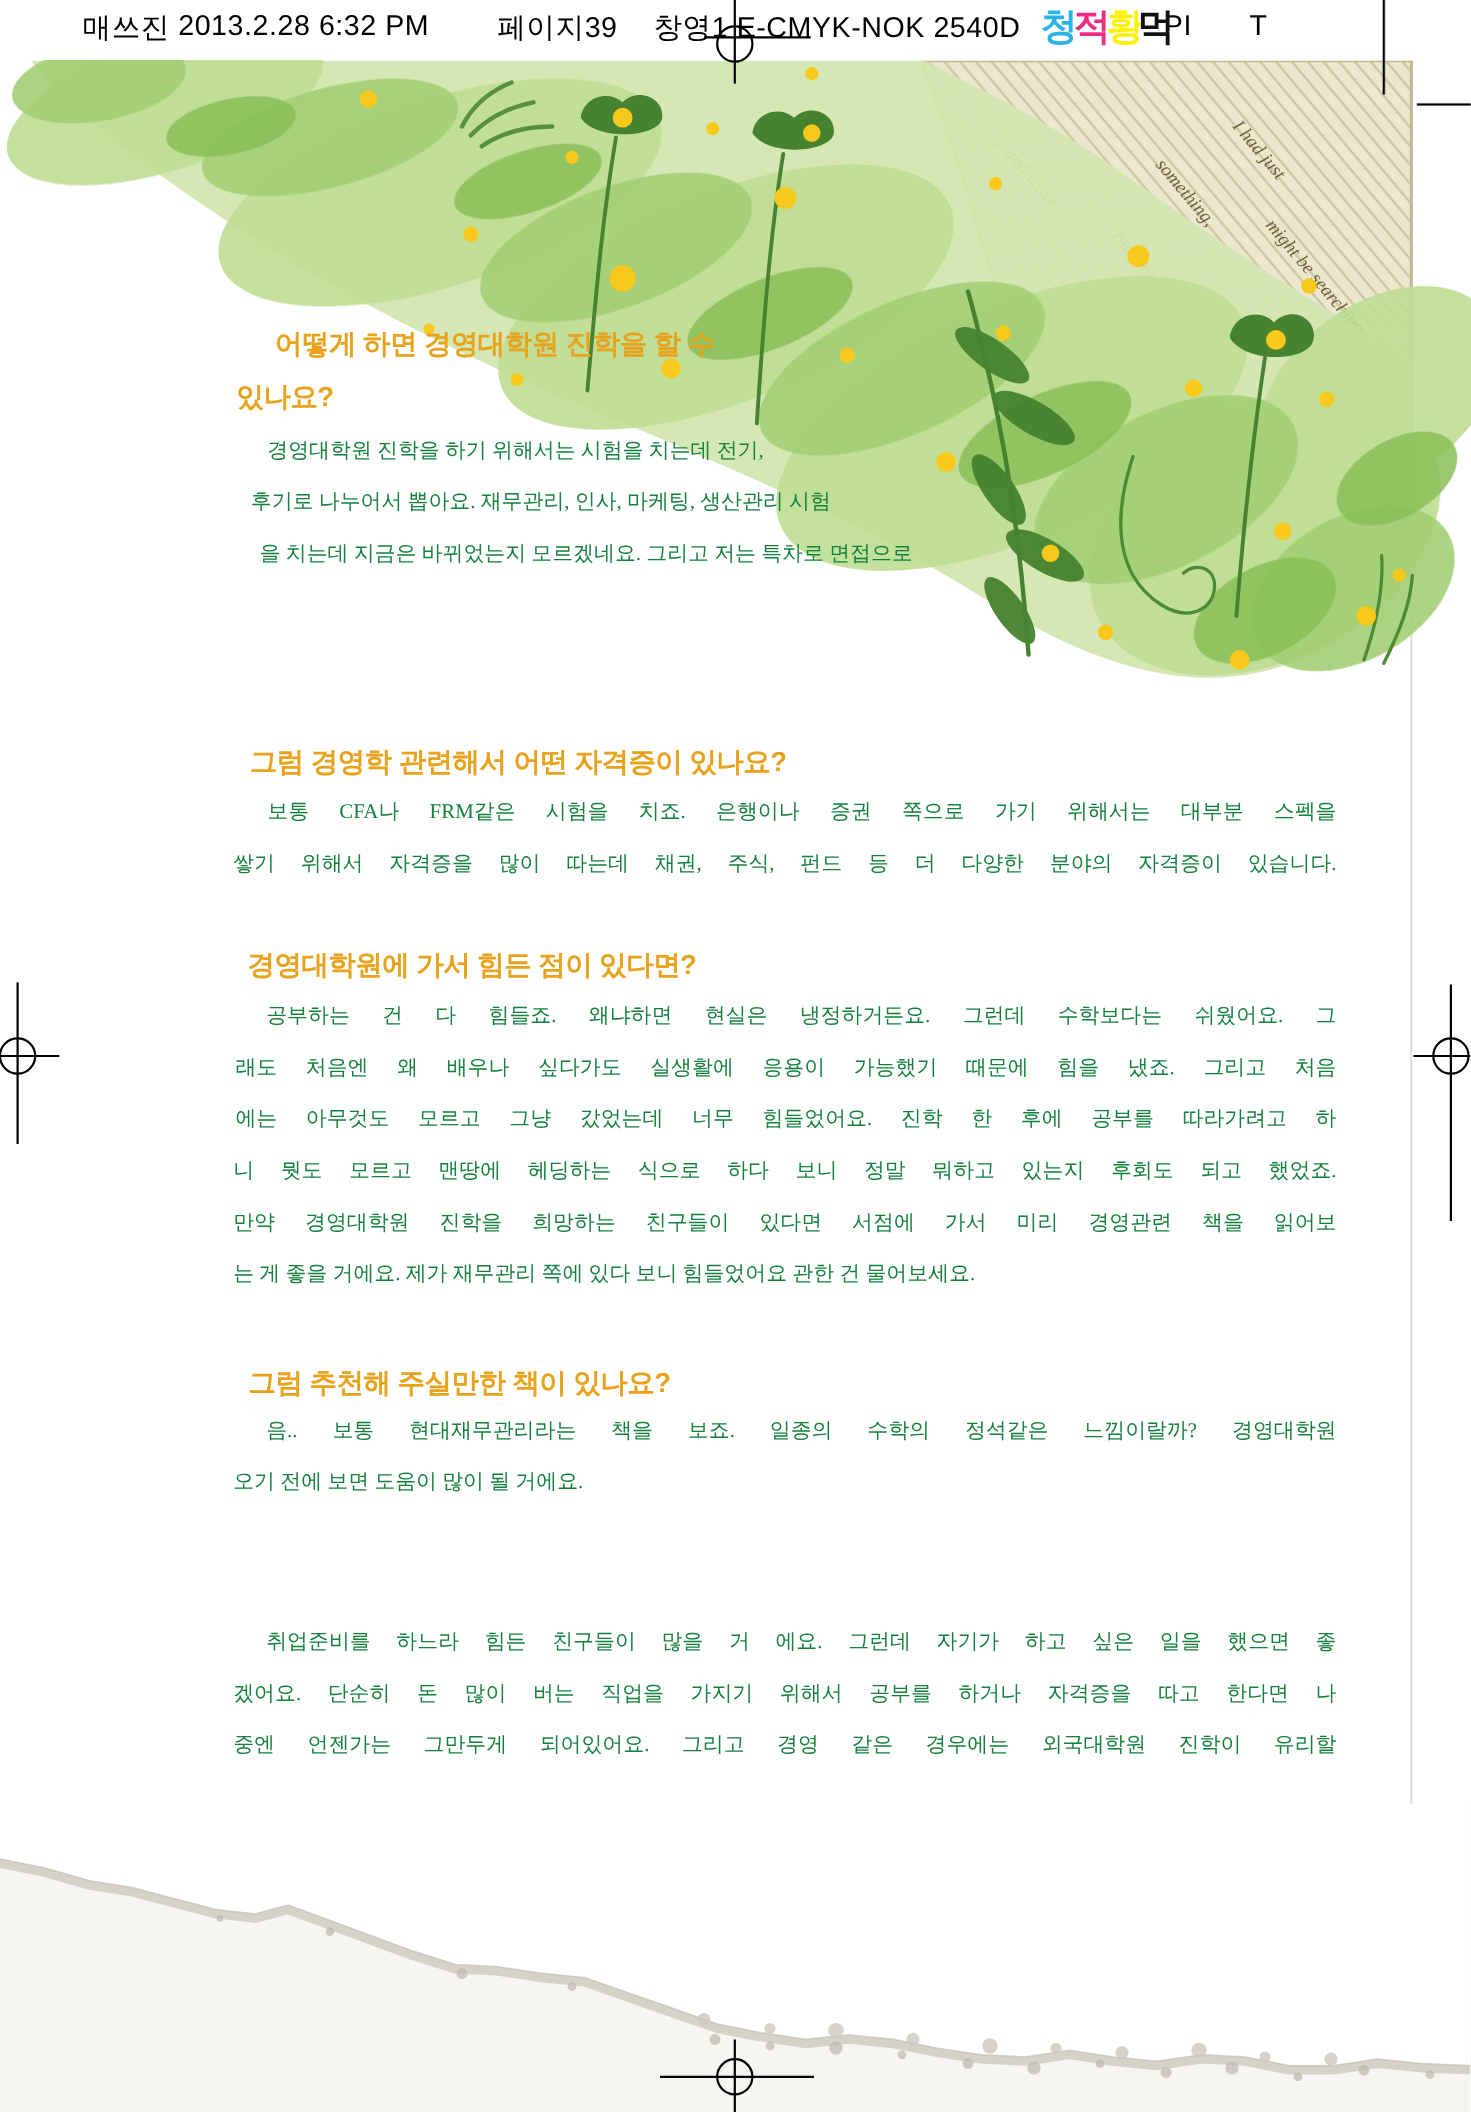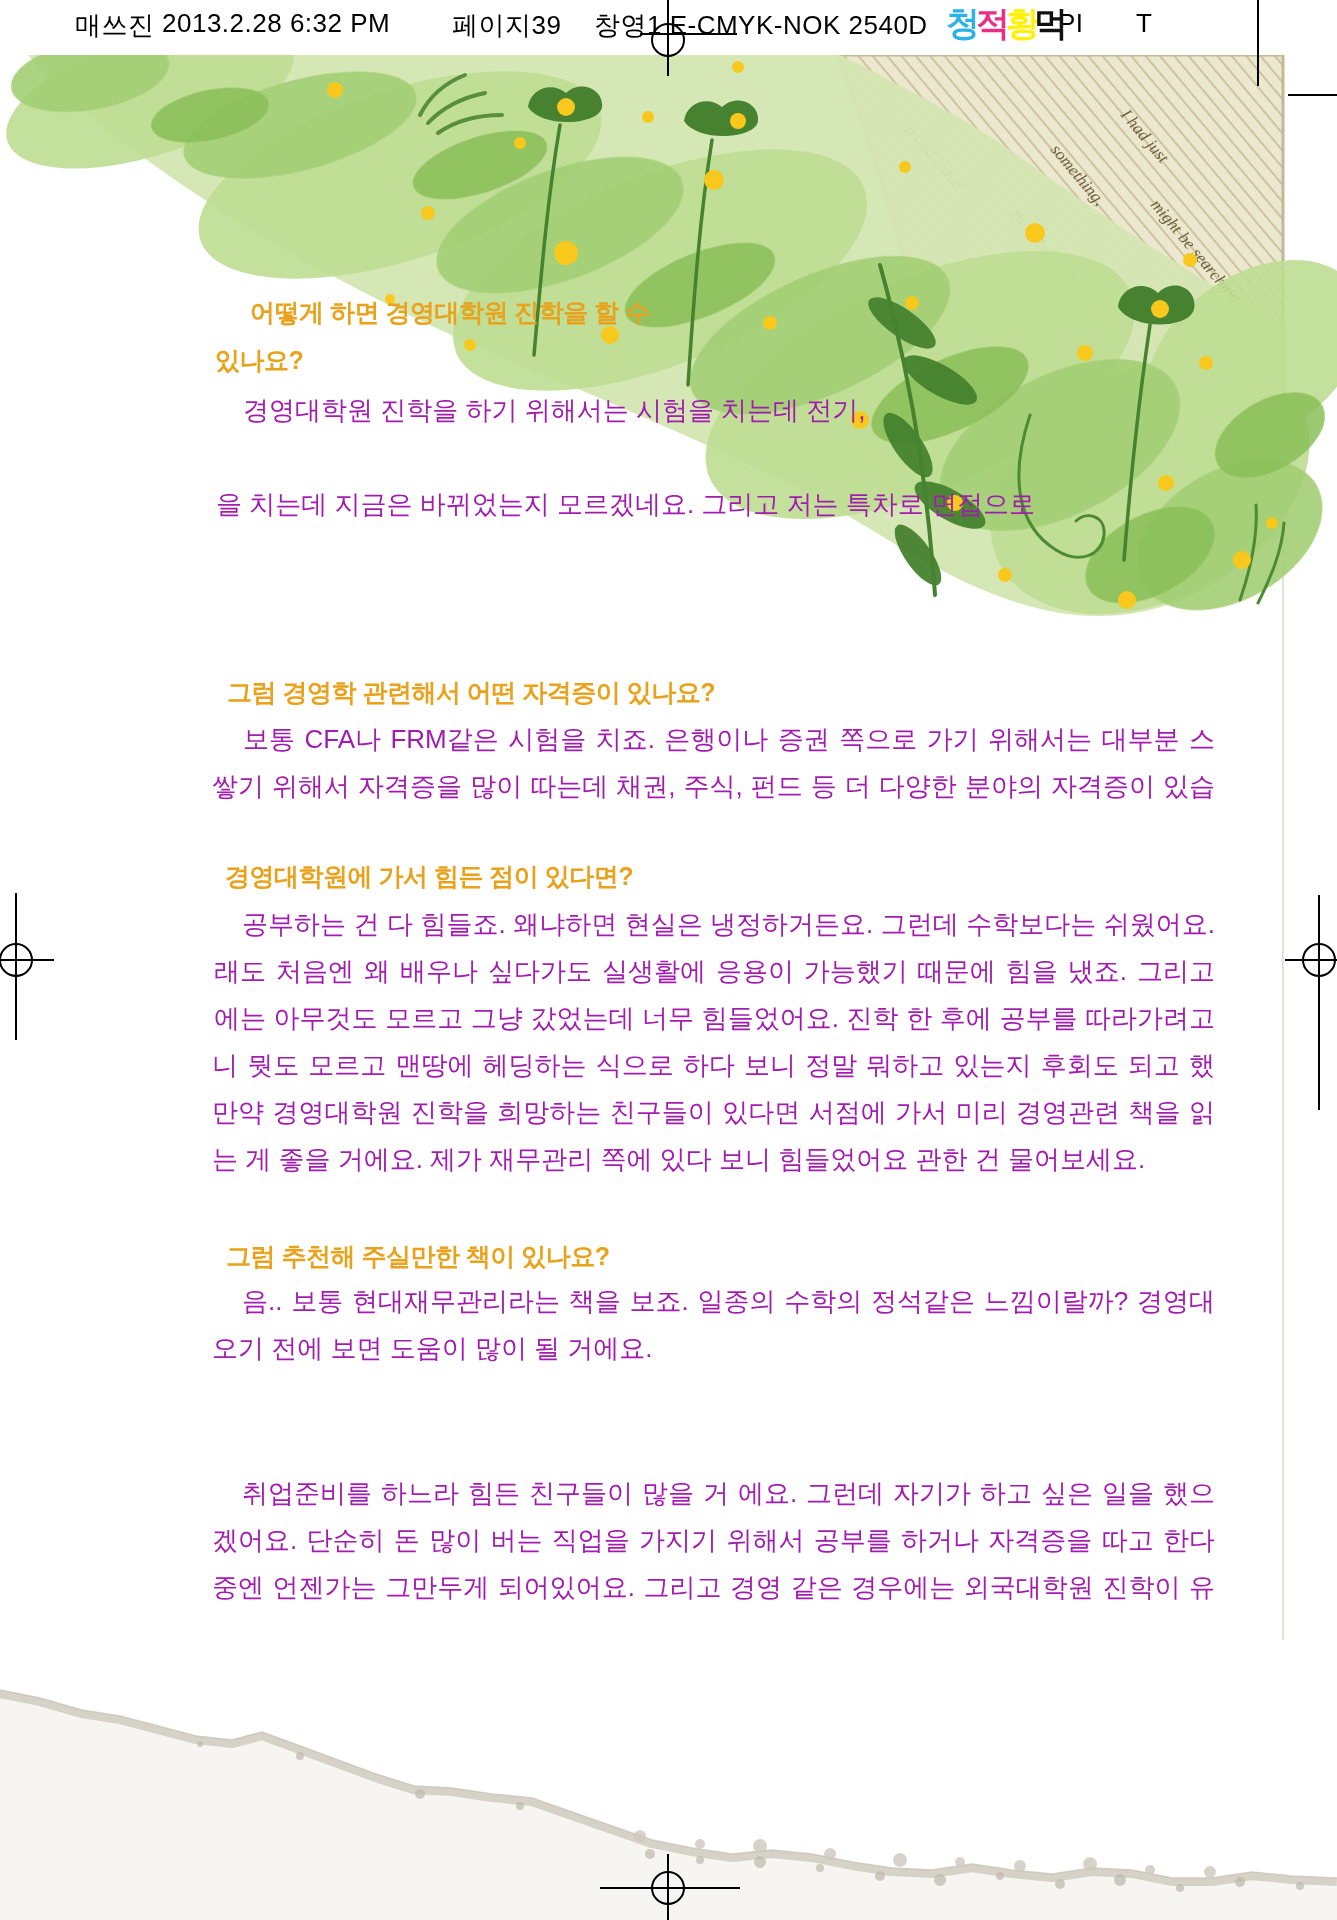--- a/index.html
+++ b/index.html
@@ -14,22 +14,22 @@
   .c-yel{color:#FFF101 !important;} .c-blk{color:#111111 !important;}
   
   .mark{position:absolute;z-index:40;}
   .trim{position:absolute;background:#000;z-index:40;}
   .pageedge{position:absolute;left:1282px;top:55px;width:2px;height:1740px;background:#e4e1da;z-index:1;}
   
   .artwork{position:absolute;top:55px;left:0;z-index:2;}
   
   .q{position:absolute;z-index:10;font-family:"Liberation Sans",sans-serif;font-weight:bold;
      font-size:25px;color:#E8A21B;letter-spacing:-0.5px;white-space:nowrap;}
-  .a{position:absolute;z-index:10;font-family:Liberation Sans, sans-serif;font-size:26px;
-     color:#a21caf;white-space:nowrap;line-height:34px;}
+  .a{position:absolute;z-index:10;font-family:Liberation Serif, serif;font-size:19px;
+     color:#15803d;white-space:nowrap;line-height:34px;}
   .a.j{white-space:normal;text-align:justify;text-align-last:justify;height:36px;overflow:hidden;}
   
   .footer{position:absolute;left:1023px;top:1728px;z-index:10;color:#101010;white-space:nowrap;}
   .footer .mag{font-size:23px;font-family:"Liberation Sans",sans-serif;}
   .footer .num{font-size:28px;margin-left:14px;font-family:"Liberation Sans",sans-serif;}
   
   .tear{position:absolute;left:0;top:1640px;z-index:20;}
 </style>
 </head>
 <body>
@@ -174,21 +174,22 @@
         <circle cx="738" cy="12" r="6"></circle>
       <circle cx="1190" cy="205" r="7"></circle>
         <circle cx="905" cy="112" r="6"></circle>
         <circle cx="1005" cy="520" r="7"></circle>
     </g>
   </svg>
 
   <div class="q" style="top:296px;left:250px">어떻게 하면 경영대학원 진학을 할 수</div>
   <div class="q" style="top:344px;left:215px">있나요?</div>
   <div class="a" style="top:393px;left:243px">경영대학원 진학을 하기 위해서는 시험을 치는데 전기,</div>
-  <div class="a" style="top:487px;left:216px">을 치는데 지금은 바뀌었는지 모르겠네요. 그리고 저는 특차로 면접으로</div>
+  <div class="a" style="top:440px;left:228px">후기로 나누어서 뽑아요. 재무관리, 인사, 마케팅, 생산관리 시험</div>
+  <div class="a" style="top:487px;left:236px">을 치는데 지금은 바뀌었는지 모르겠네요. 그리고 저는 특차로 면접으로</div>
 
   <div class="q" style="top:676px;left:227px">그럼 경영학 관련해서 어떤 자격증이 있나요?</div>
   <div class="a j" style="top:722px;left:243px;width:972px">보통 CFA나 FRM같은 시험을 치죠. 은행이나 증권 쪽으로 가기 위해서는 대부분 스펙을</div>
   <div class="a j" style="top:769px;left:212px;width:1003px">쌓기 위해서 자격증을 많이 따는데 채권, 주식, 펀드 등 더 다양한 분야의 자격증이 있습니다.</div>
 
   <div class="q" style="top:860px;left:225px">경영대학원에 가서 힘든 점이 있다면?</div>
   <div class="a j" style="top:907px;left:242px;width:973px">공부하는 건 다 힘들죠. 왜냐하면 현실은 냉정하거든요. 그런데 수학보다는 쉬웠어요. 그</div>
   <div class="a j" style="top:954px;left:214px;width:1001px">래도 처음엔 왜 배우나 싶다가도 실생활에 응용이 가능했기 때문에 힘을 냈죠. 그리고 처음</div>
   <div class="a j" style="top:1001px;left:214px;width:1001px">에는 아무것도 모르고 그냥 갔었는데 너무 힘들었어요. 진학 한 후에 공부를 따라가려고 하</div>
   <div class="a j" style="top:1048px;left:212px;width:1003px">니 뭣도 모르고 맨땅에 헤딩하는 식으로 하다 보니 정말 뭐하고 있는지 후회도 되고 했었죠.</div>

